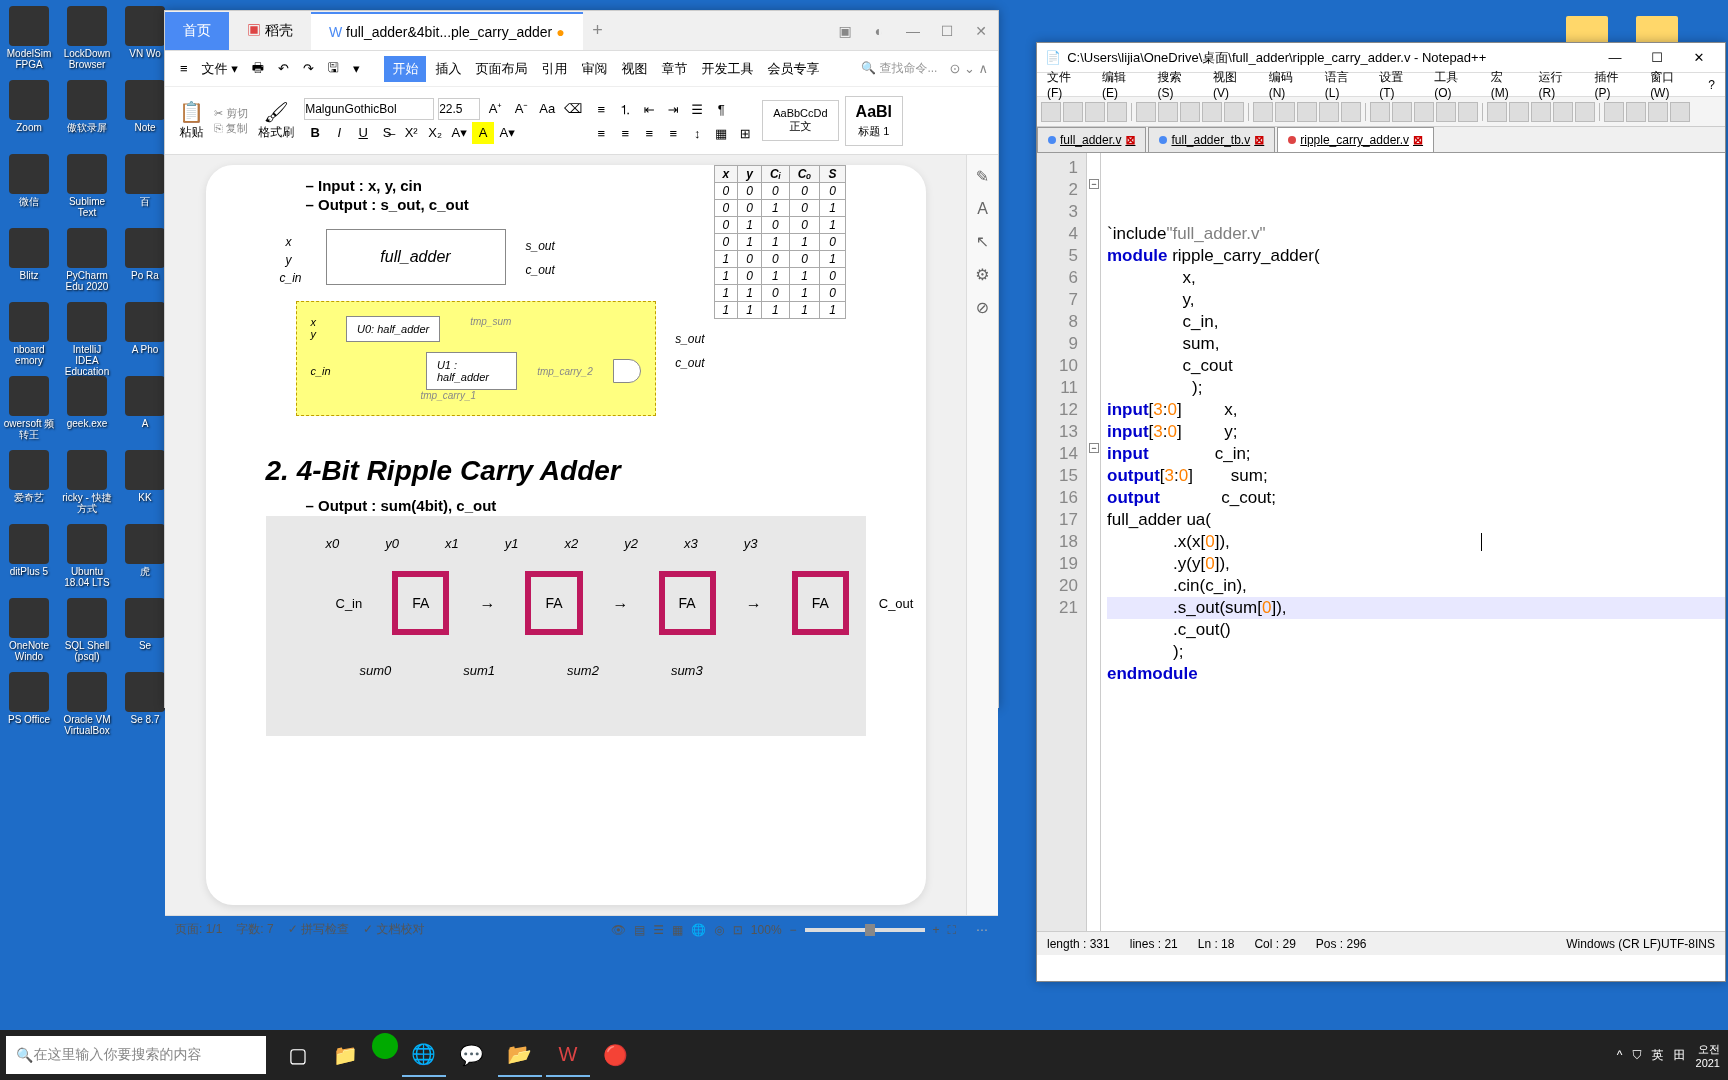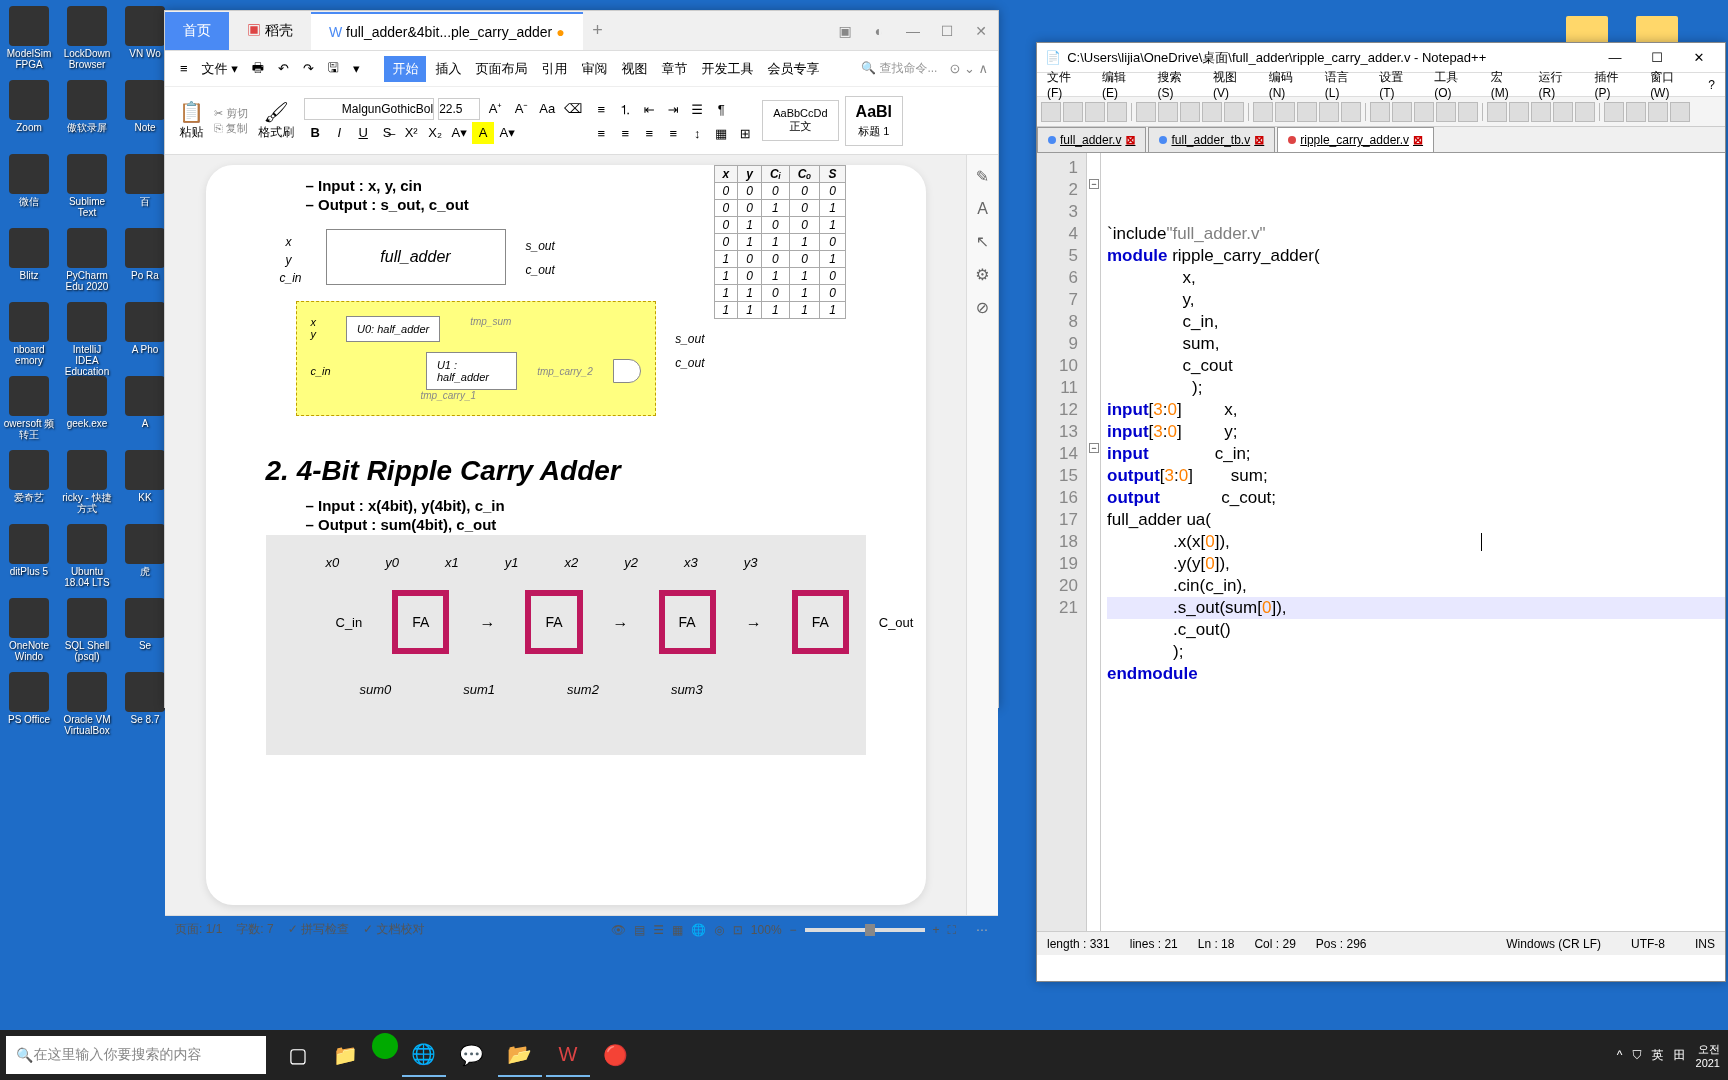--- a/index.html
+++ b/index.html
@@ -79,21 +79,21 @@
 .fold { width:14px; border-right:1px solid #ccc; position:relative; }
 .fold .fm { position:absolute; left:2px; width:10px; height:10px; border:1px solid #888; font-size:9px; text-align:center; line-height:9px; background:#fff; }
 .code { flex:1; padding:4px 0 0 6px; white-space:pre; position:relative; }
 .code .ln { height:22px; }
 .code .hl { background:#e8e8ff; }
 .kw { color:#0000cc; font-weight:bold; }
 .str { color:#808080; }
 .num { color:#ff8000; }
 .cursor-beam { display:inline-block; width:1px; height:18px; background:#000; vertical-align:middle; position:absolute; }
 .npp-status { height:24px; border-top:1px solid #ccc; background:#f0f0f0; display:flex; align-items:center; padding:0 10px; font-size:12px; gap:20px; }
-.npp-status .r { margin-left:auto; display:flex; gap:30px; }
+.npp-status .r { margin-left:auto; display:flex; }
 
 
 .taskbar { position:absolute; bottom:0; left:0; right:0; height:50px; background:#222; display:flex; align-items:center; }
 .search-box { width:260px; height:38px; background:#fff; margin-left:6px; display:flex; align-items:center; padding:0 10px; font-size:14px; color:#888; }
 .task-icons { display:flex; gap:4px; margin-left:10px; }
 .task-icons .ti { width:44px; height:44px; display:flex; align-items:center; justify-content:center; color:#fff; font-size:20px; }
 .task-icons .ti.active { border-bottom:2px solid #76b9ed; }
 .tray { margin-left:auto; display:flex; align-items:center; gap:10px; color:#fff; font-size:12px; padding-right:8px; }
 
 
@@ -150,21 +150,21 @@
     <div style="font-size:11px;color:#888">
       <div>✂ <span>剪切</span></div>
       <div>⎘ <span>复制</span></div>
     </div>
     <div class="rgrp">
         <span class="bico">🖌</span>
         <span>格式刷</span>
       </div>
     <div>
       <div class="font-sel">
-        <input style="width: 130px; text-align: right;" value="MalgunGothicBol">
+        <input style="width: 130px;" value="MalgunGothicBol">
         <input style="width: 42px;" value="22.5">
         <span class="fmt-btn">A⁺</span>
         <span class="fmt-btn">A⁻</span>
         <span class="fmt-btn">Aa</span>
         <span class="fmt-btn">⌫</span>
       </div>
       <div class="fmt-row">
         <span class="fmt-btn"><b>B</b></span>
         <span class="fmt-btn"><i>I</i></span>
         <span class="fmt-btn"><u>U</u></span>
@@ -294,21 +294,20 @@
 half_adder</div>
             <div style="font-size:10px;color:#888;font-style:italic">tmp_carry_2</div>
             <div style="border:1px solid #888;border-radius:0 30px 30px 0;width:30px;height:24px;background:#fff"></div>
           </div>
           <div style="font-size:10px;color:#888;font-style:italic;margin-left:110px">tmp_carry_1</div>
           <div class="fa-lbl" style="right:-50px;top:30px">s_out</div>
           <div class="fa-lbl" style="right:-50px;top:54px">c_out</div>
         </div>
       </div>
       <div class="heading2">2. 4-Bit Ripple Carry Adder</div>
-      <div class="bullet"><b>Input : x(4bit), y(4bit), c_in</b></div>
       <div class="bullet"><b>Output : sum(4bit), c_out</b></div>
       <div class="gray-band">
         <div style="display:flex;gap:46px;margin-left:40px;font-size:13px;font-style:italic">
           <span>x0</span>
             <span>y0</span>
             <span>x1</span>
             <span>y1</span>
             <span>x2</span>
             <span>y2</span>
             <span>x3</span>

